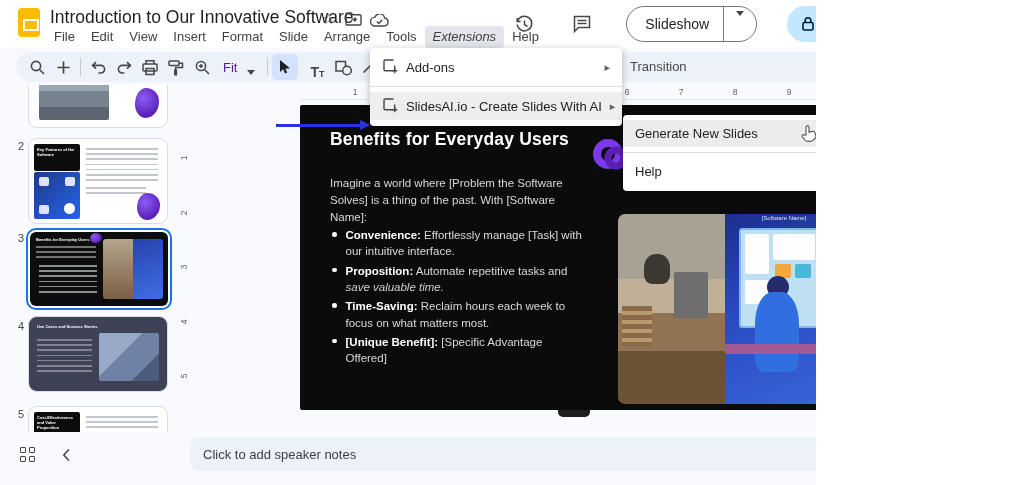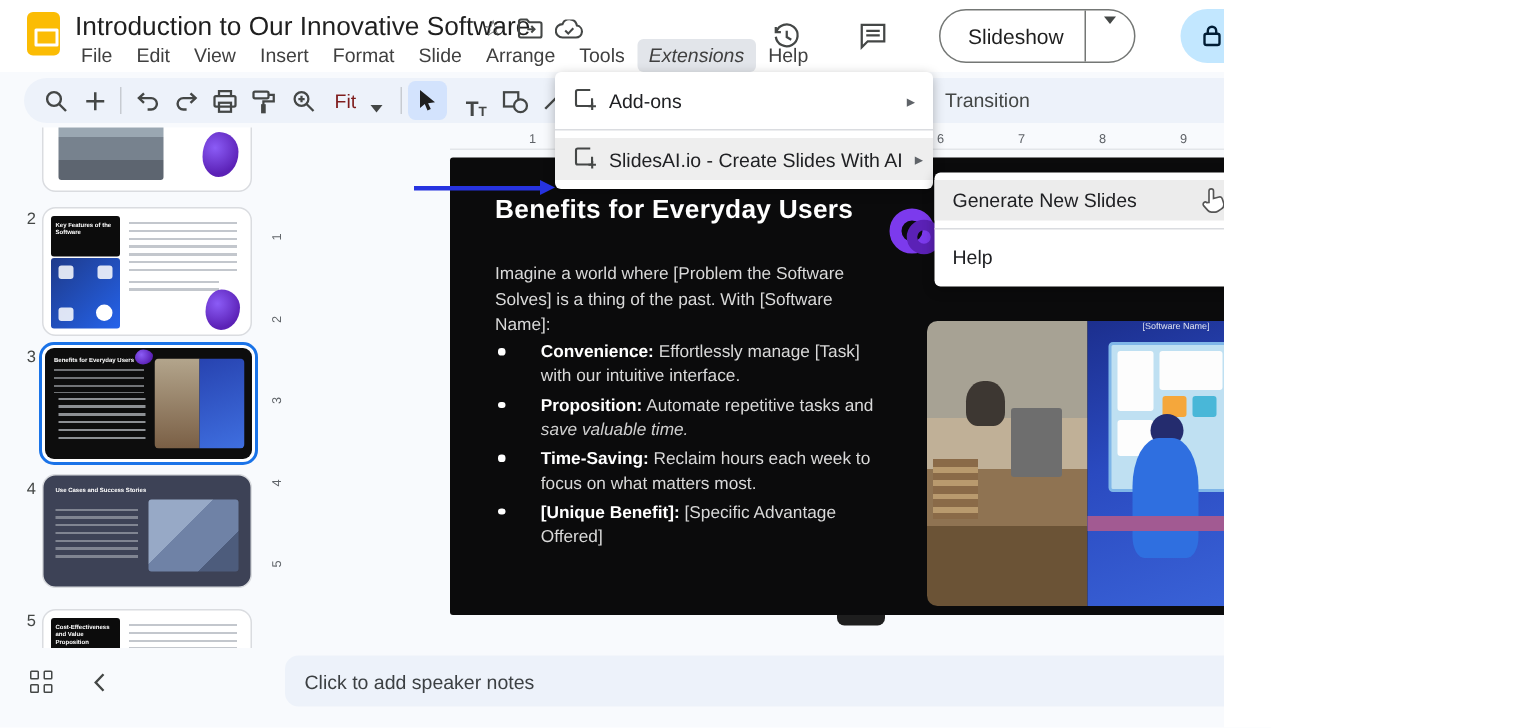--- a/index.html
+++ b/index.html
@@ -30,21 +30,21 @@
   .caret { width:0; height:0; border-left:4.5px solid transparent; border-right:4.5px solid transparent; border-top:5.5px solid #444746; }
   .share-btn .caret { border-top-color:#001d35; }
   .sparkle { font-size:19px; color:#1f1f1f; line-height:1; }
   .avatar { width:29px; height:29px; border-radius:8px; background:radial-gradient(circle at 50% 42%, #7fa6c9, #42709e 62%, #5c88b2); }
 
   
   .toolbar { position:absolute; left:16px; top:52px; width:929px; height:30px; background:#edf2fa; border-radius:15px; display:flex; align-items:center; z-index:5; }
   .tool { display:flex; align-items:center; justify-content:center; width:26px; height:26px; color:#444746; }
   .tool svg { display:block; }
   .tsep { width:1px; height:18px; background:#c7cbd1; margin:0 4px; }
-  .fit { display:flex; align-items:flex-end; gap:10px; font-size:13px; color:#7f1d1d; padding:0 8px; }
+  .fit { display:flex; align-items:flex-end; gap:10px; font-size:13px; color:#4c1d95; padding:0 8px; }
   .cursor-tool { background:#d3e3fd; border-radius:5px; }
   .tt { font-weight:bold; color:#444746; font-size:14px; display:flex; align-items:flex-end; }
   .tt .small { font-size:9px; padding-bottom:1px; }
   .transition-lbl { position:absolute; left:614px; top:7px; font-size:13px; color:#444746; }
   .collapse-chevron { position:absolute; right:14px; top:8px; }
 
   
   .ruler-base { position:absolute; left:300px; top:99px; width:714px; height:1px; background:#e3e6ea; }
   .hruler { position:absolute; left:300px; top:87px; width:547px; height:13px;
     background-image:
@@ -68,21 +68,21 @@
   .tiny-title { font-weight:bold; line-height:1.25; }
   .tlines { position:absolute; background:repeating-linear-gradient(#c3c7cd 0 1.6px, transparent 1.6px 5.2px); }
   .thumb-sel { position:absolute; border:2px solid #1a73e8; border-radius:10px; background:#fff; padding:2px; }
   .thumb-sel .inner { position:relative; width:100%; height:100%; background:#0d0d0d; border-radius:6px; overflow:hidden; }
 
   
   .slide { position:absolute; left:300px; top:105px; width:547px; height:305px; background:#0b0b0c; border-radius:2px; z-index:2; }
   .slide-title { position:absolute; left:30px; top:24px; font-size:17.5px; font-weight:bold; color:#ffffff; letter-spacing:.2px; white-space:nowrap; }
   .slide-intro { position:absolute; left:30px; top:70px; width:252px; font-size:11.5px; line-height:1.47; color:#d9d9d9; }
   .slide-bullets { position:absolute; left:32px; top:122px; width:252px; display:flex; flex-direction:column; gap:3px; }
-  .bullet { display:flex; gap:24px; font-size:11.5px; line-height:1.42; color:#d9d9d9; }
+  .bullet { display:flex; gap:9px; font-size:11.5px; line-height:1.42; color:#d9d9d9; }
   .bullet .dot { flex:0 0 4.5px; width:4.5px; height:4.5px; margin-top:5px; border-radius:50%; background:#fff; }
   .bullet b { color:#fff; }
   .bullet i { color:#cfcfcf; }
   .slide-spiral { position:absolute; left:288px; top:30px; }
   .slide-img { position:absolute; left:318px; top:109px; width:214px; height:190px; border-radius:7px; overflow:hidden; }
   .img-left { position:absolute; left:0; top:0; width:107px; height:190px;
     background:linear-gradient(#a7a294 0 34%, #c0b097 34% 52%, #8f7352 52% 72%, #6b5336 72% 100%); }
   .img-left .monitor { position:absolute; left:56px; top:58px; width:34px; height:46px; background:#6e6e6e; border-radius:2px; }
   .img-left .books { position:absolute; left:4px; top:92px; width:30px; height:40px; background:repeating-linear-gradient(#8a6a48 0 5px, #b99a6e 5px 9px); }
   .img-left .person { position:absolute; left:26px; top:40px; width:26px; height:30px; background:#3d3732; border-radius:45% 45% 30% 30%; }

